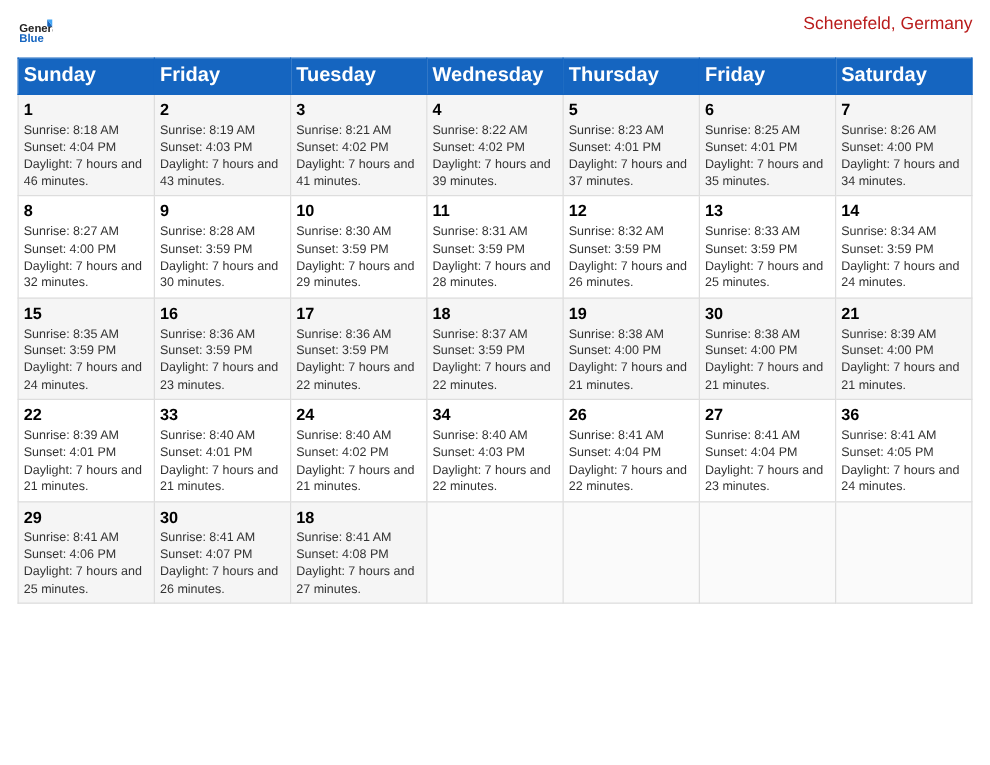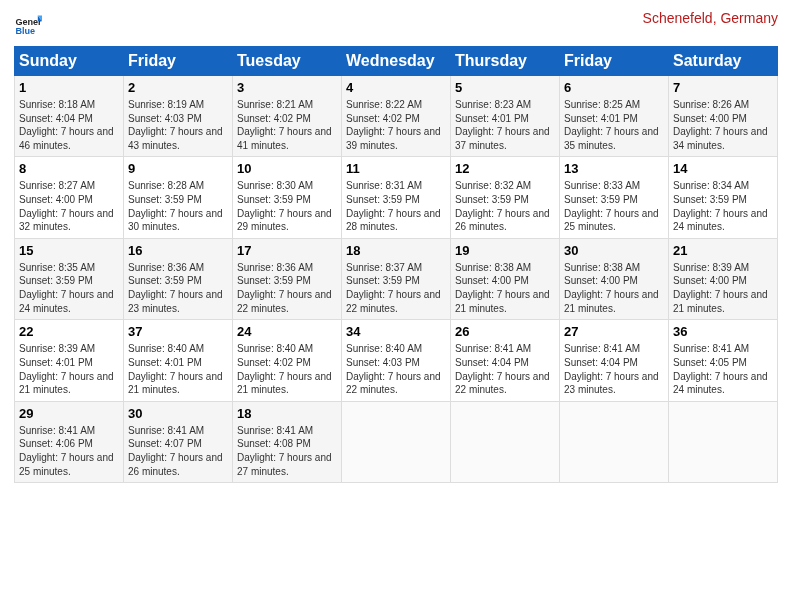--- a/index.html
+++ b/index.html
@@ -162,21 +162,21 @@
           <td><span class="day-number">19</span>
 <span class="day-info">Sunrise: 8:38 AM<br>Sunset: 4:00 PM<br>Daylight: 7 hours and 21 minutes.</span></td>
           <td><span class="day-number">30</span>
 <span class="day-info">Sunrise: 8:38 AM<br>Sunset: 4:00 PM<br>Daylight: 7 hours and 21 minutes.</span></td>
           <td><span class="day-number">21</span>
 <span class="day-info">Sunrise: 8:39 AM<br>Sunset: 4:00 PM<br>Daylight: 7 hours and 21 minutes.</span></td>
         </tr>
         <tr>
           <td><span class="day-number">22</span>
 <span class="day-info">Sunrise: 8:39 AM<br>Sunset: 4:01 PM<br>Daylight: 7 hours and 21 minutes.</span></td>
-          <td><span class="day-number">37</span>
+          <td><span class="day-number">33</span>
 <span class="day-info">Sunrise: 8:40 AM<br>Sunset: 4:01 PM<br>Daylight: 7 hours and 21 minutes.</span></td>
           <td><span class="day-number">24</span>
 <span class="day-info">Sunrise: 8:40 AM<br>Sunset: 4:02 PM<br>Daylight: 7 hours and 21 minutes.</span></td>
           <td><span class="day-number">34</span>
 <span class="day-info">Sunrise: 8:40 AM<br>Sunset: 4:03 PM<br>Daylight: 7 hours and 22 minutes.</span></td>
           <td><span class="day-number">26</span>
 <span class="day-info">Sunrise: 8:41 AM<br>Sunset: 4:04 PM<br>Daylight: 7 hours and 22 minutes.</span></td>
           <td><span class="day-number">27</span>
 <span class="day-info">Sunrise: 8:41 AM<br>Sunset: 4:04 PM<br>Daylight: 7 hours and 23 minutes.</span></td>
           <td><span class="day-number">36</span>

